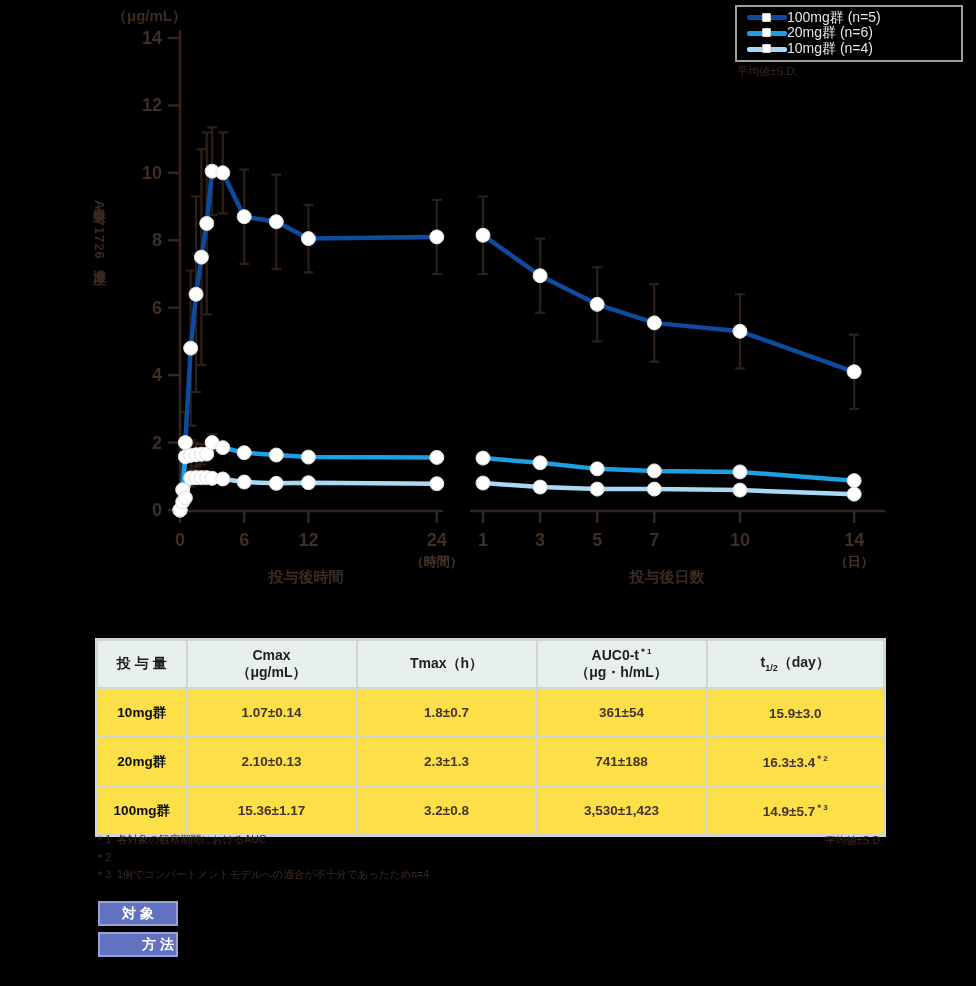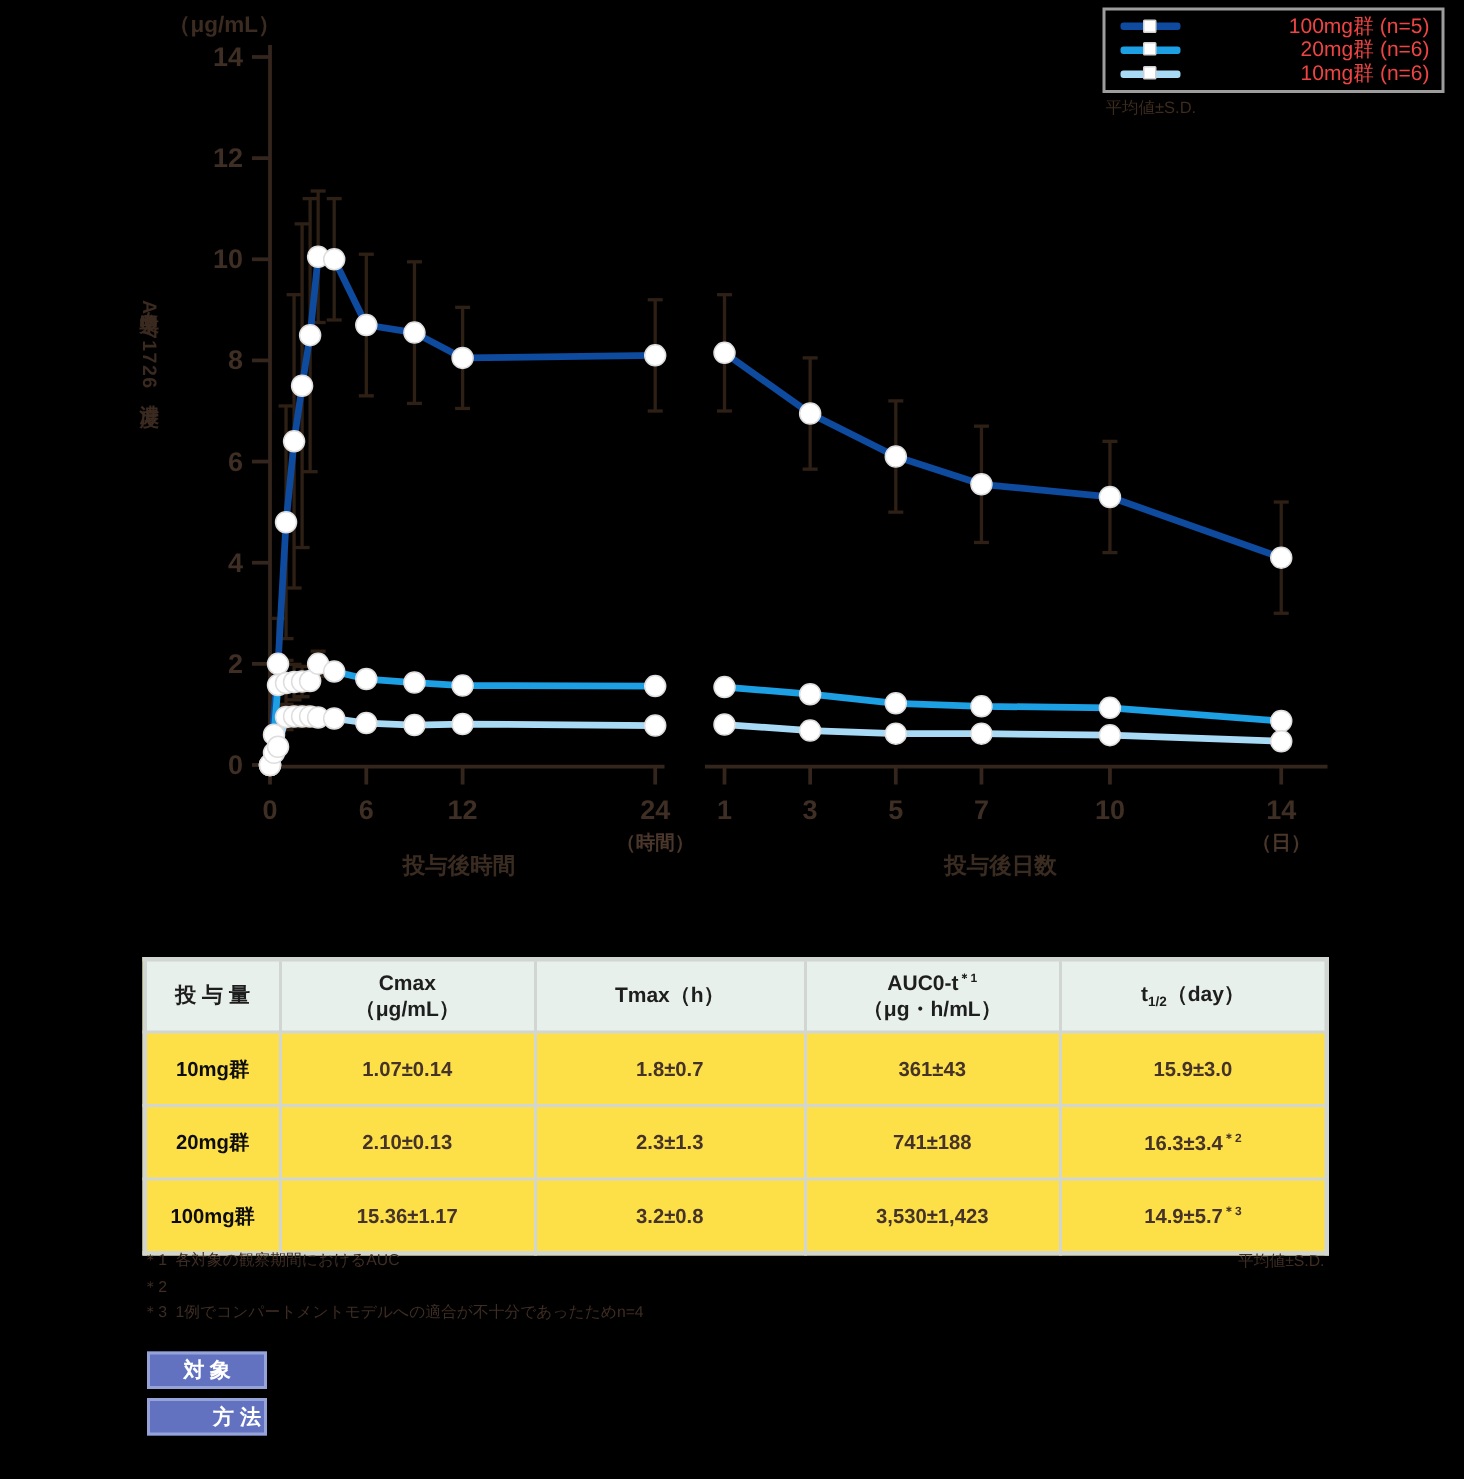--- a/index.html
+++ b/index.html
@@ -17,21 +17,21 @@
            font:bold 13px "Liberation Sans",sans-serif;color:#3a2a20;letter-spacing:1px;}
   
   .legend{position:absolute;left:735px;top:5px;width:228px;height:57px;
           border:2.5px solid #9d9d9d;box-sizing:border-box;
           display:flex;flex-direction:column;justify-content:space-around;
           padding:3px 8px 3px 10px;background:#000;}
   .lrow{display:flex;align-items:center;height:15px;}
   .lline{position:relative;width:40px;height:5px;border-radius:2px;flex:0 0 auto;}
   .lmark{position:absolute;left:15px;top:-2.5px;width:9px;height:9px;background:#fff;
          border:1px solid #cfcfcf;border-radius:1px;box-sizing:border-box;}
-  .llabel{flex:1;text-align:right;font:14px "Liberation Sans",sans-serif;color:#ef4444;}
+  .llabel{flex:1;text-align:left;font:14px "Liberation Sans",sans-serif;color:#e5e5e5;}
   .legend-note{position:absolute;left:737px;top:64px;font:11px "Liberation Sans",sans-serif;
                color:#3c2b1e;}
   
   .table-title{position:absolute;left:95px;top:616px;font:bold 13px "Liberation Sans",sans-serif;
                color:#3c2b20;}
   .pk-table{position:absolute;left:95px;top:638px;border-collapse:collapse;table-layout:fixed;
             border:3px solid #d2d6d3;background:#fde047;}
   .pk-table th,.pk-table td{border:2px solid #d2d6d3;text-align:center;vertical-align:middle;
             padding:0;}
   .pk-table th{background:#e7f0ea;color:#1e1e1e;font:600 14px "Liberation Sans",sans-serif;
@@ -44,21 +44,21 @@
   .footnotes{position:absolute;left:95px;top:833px;width:788px;
              font:10.5px "Liberation Sans",sans-serif;color:#3e2d23;}
   .footnotes .fline{margin-bottom:3.5px;display:flex;}
   .footnotes .fmark{width:22px;flex:0 0 auto;}
   .footnotes-note{position:absolute;right:0;top:1px;font:10.5px "Liberation Sans",sans-serif;
              color:#3e2d23;}
   
   .badge{position:absolute;left:98px;width:80px;height:25px;background:#6272c1;
          border:2px solid #95a3d9;box-sizing:border-box;display:flex;align-items:center;
          justify-content:center;color:#fff;font:bold 14px "Liberation Sans",sans-serif;}
-  .badge-target{top:901px;font-family:Liberation Serif, serif;}
+  .badge-target{top:901px;}
   .badge-method{top:932px;padding-left:40px;}
 </style>
 </head>
 <body>
 
 <div class="page">
 
   <svg id="chart-svg" width="976" height="600">
       <line x1="180" y1="30" x2="180" y2="511" stroke="#35261d" stroke-width="2.5"></line>
       <line x1="168" y1="510" x2="180" y2="510" stroke="#35261d" stroke-width="2.5"></line>
@@ -252,21 +252,21 @@
     <div class="lrow">
       <span class="lline" style="background: rgb(29, 159, 227);">
           <span class="lmark"></span>
         </span>
       <span class="llabel">20mg群 (n=6)</span>
     </div>
     <div class="lrow">
       <span class="lline" style="background: rgb(168, 218, 245);">
           <span class="lmark"></span>
         </span>
-      <span class="llabel">10mg群 (n=6)</span>
+      <span class="llabel">10mg群 (n=4)</span>
     </div>
   </div>
   <div class="legend-note">平均値±S.D.</div>
 
 
   <table class="pk-table">
     <colgroup>
       <col style="width:90px">
         <col style="width:170px">
         <col style="width:180px">
@@ -280,21 +280,21 @@
         <th><span>Tmax（h）</span></th>
         <th><span>AUC0-t</span><sup>＊1</sup><br><span>（μg・h/mL）</span></th>
         <th><span>t</span><sub>1/2</sub><span>（day）</span></th>
       </tr>
     </thead>
     <tbody>
       <tr>
         <td class="dose-cell">10mg群</td>
         <td>1.07±0.14</td>
         <td>1.8±0.7</td>
-        <td>361±43</td>
+        <td>361±54</td>
         <td><span>15.9±3.0</span><sup></sup></td>
       </tr>
       <tr>
         <td class="dose-cell">20mg群</td>
         <td>2.10±0.13</td>
         <td>2.3±1.3</td>
         <td>741±188</td>
         <td><span>16.3±3.4</span><sup>＊2</sup></td>
       </tr>
       <tr>

